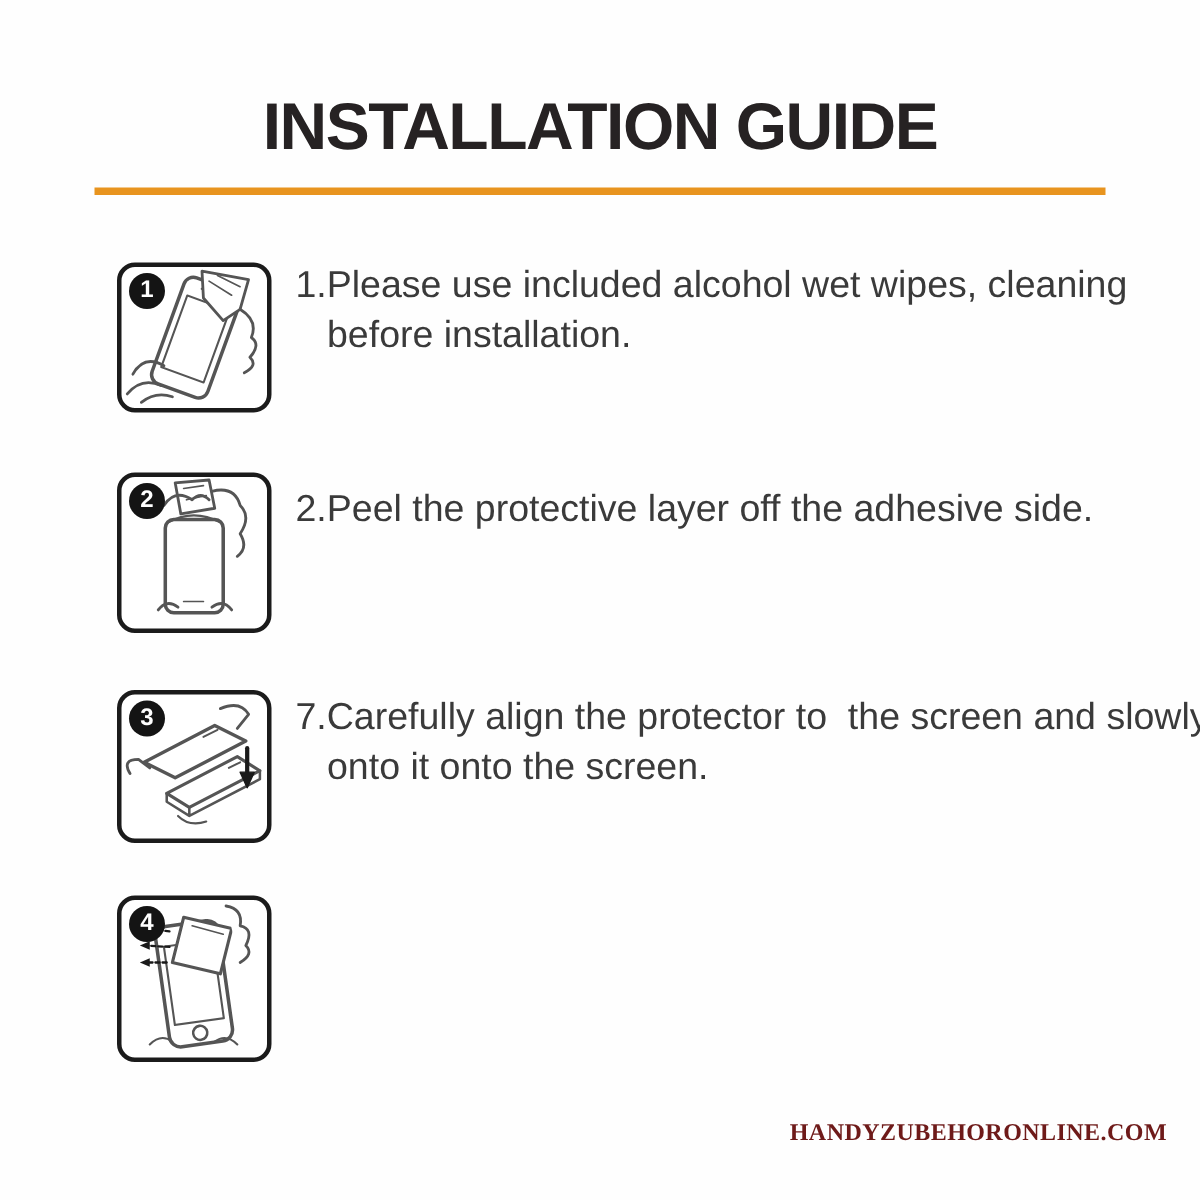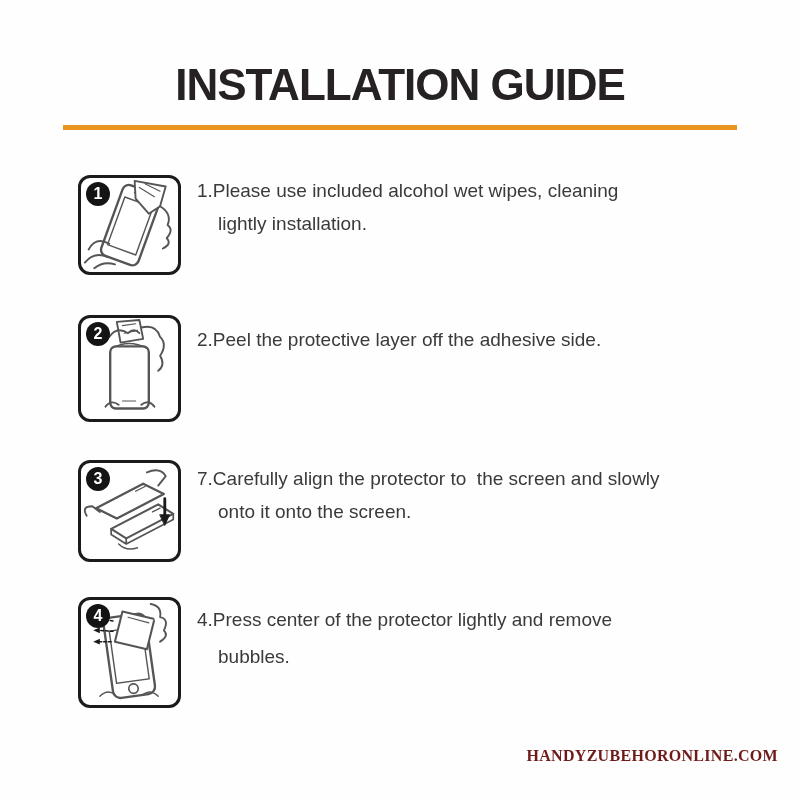--- a/index.html
+++ b/index.html
@@ -44,21 +44,21 @@
     background:#141414;color:#ffffff;
     font-size:16px;font-weight:700;
     display:flex;align-items:center;justify-content:center;
     z-index:2;
   }
   .illus-box svg{display:block;width:100%;height:100%;}
 
   .step-text{
     position:absolute;left:119px;
     color:var(--body-text);
-    font-size:19px;line-height:33px;
+    font-size:25px;line-height:33px;
   }
   .step-line{white-space:pre;}
   .step-line.cont{margin-left:21px;}
   .step-text.wide-lines{line-height:37px;}
 
   .watermark{
     position:absolute;top:747px;right:22px;
     font-family:"Liberation Serif", serif;
     font-weight:700;font-size:16px;letter-spacing:0.3px;
     color:var(--watermark);
@@ -84,21 +84,21 @@
           <line x1="44" y1="16" x2="60" y2="16" stroke-width="1.5"></line>
         </g>
         <path d="M57,3 L90,9 L84,30 L72,38 L58,22 Z" fill="#fff"></path>
         <path d="M62,10 L78,20 M68,6 L84,14" stroke-width="1.2"></path>
         <path d="M84,30 Q97,38 92,50 Q99,55 91,64 Q97,70 87,75"></path>
         <path d="M8,76 Q16,62 30,70 M4,90 Q14,78 28,84 M14,96 Q24,88 36,92"></path>
       </svg>
     </div>
     <div class="step-text" style="top:-1px;">
       <div class="step-line">1.Please use included alcohol wet wipes, cleaning</div>
-      <div class="step-line cont">lightly installation.</div>
+      <div class="step-line cont">before installation.</div>
     </div>
   </section>
 
   <section class="step" style="top:315px;height:107px;">
     <div class="illus-box" style="height:107px;">
       <div class="badge">
         <span>2</span>
       </div>
       <svg viewBox="0 0 103 107" fill="none" stroke="var(--line-art)" stroke-width="2" stroke-linecap="round" stroke-linejoin="round">
         <rect x="31" y="30" width="41" height="66" rx="6" fill="#fff" stroke-width="2.5"></rect>
@@ -162,20 +162,16 @@
           <line x1="32" y1="44" x2="18" y2="44"></line>
         </g>
         <g fill="#1a1a1a" stroke="none">
           <path d="M20,17 L13,20 L20,23 Z"></path>
           <path d="M20,29 L13,32 L20,35 Z"></path>
           <path d="M20,41 L13,44 L20,47 Z"></path>
         </g>
         <path d="M20,102 Q28,94 36,100 M66,100 Q74,94 82,102" stroke-width="1.5"></path>
       </svg>
     </div>
-    <div class="step-text wide-lines" style="top:4px;">
-      <div class="step-line">4.Press center of the protector lightly and remove</div>
-      <div class="step-line cont">bubbles.</div>
-    </div>
   </section>
 
   <div class="watermark">HANDYZUBEHORONLINE.COM</div>
 </div>
 
 </body></html>

